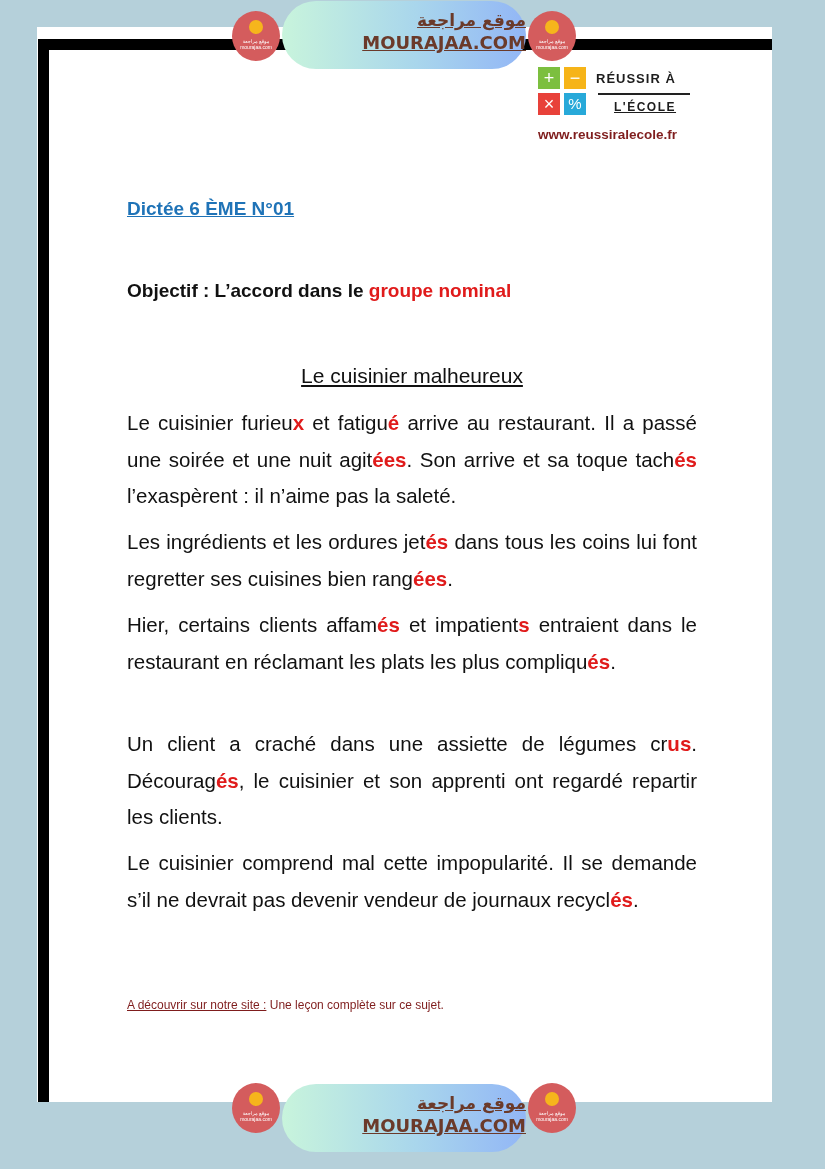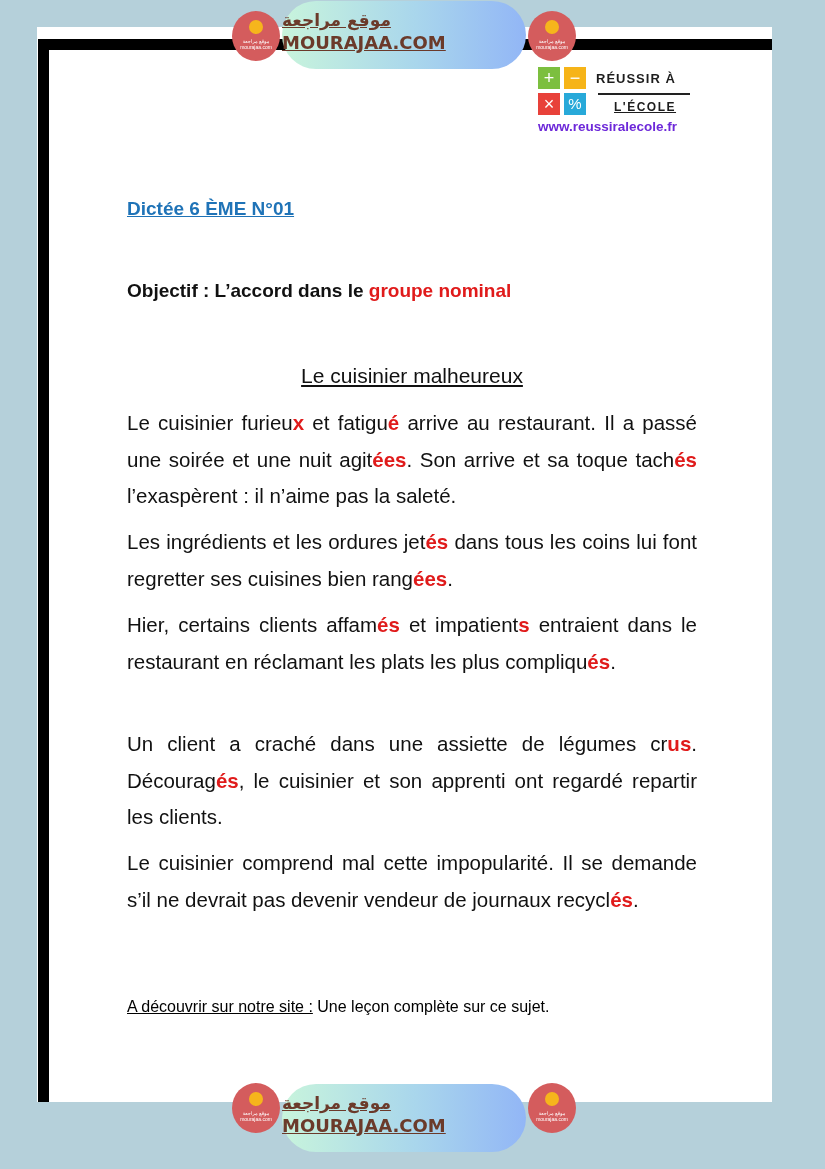--- a/index.html
+++ b/index.html
@@ -11,45 +11,45 @@
   .paper {
     position:absolute; left:37px; top:27px; width:735px; height:1075px;
     background:#ffffff;
   }
   .border-top { position:absolute; left:38px; top:39px; width:734px; height:11px; background:#000; }
   .border-left { position:absolute; left:38px; top:39px; width:11px; height:1063px; background:#000; }
 
   .banner {
     position:absolute; width:244px; height:68px; border-radius:34px;
     background:linear-gradient(90deg,#c8f4dc 0%,#a9d6ec 55%,#92b6f6 100%);
-    text-align:left; color:#6b3a2a;
+    text-align:right; color:#6b3a2a;
   }
   .banner .ar { font-family:"DejaVu Sans", sans-serif; font-weight:bold; font-size:17px; text-decoration:underline; margin-top:8px; line-height:22px; direction:rtl; }
   .banner .en { font-family:"DejaVu Sans", sans-serif; font-weight:bold; font-size:18px; text-decoration:underline; line-height:24px; letter-spacing:0px; }
   .badge {
     position:absolute; width:48px; height:50px; border-radius:50%;
     background:#d45c5d; text-align:center;
   }
   .badge .dot { width:14px; height:14px; border-radius:50%; background:#f6b51c; margin:9px auto 0; }
   .badge .txt { font-size:5px; color:#fff; line-height:6px; margin-top:4px; }
 
   .logo { position:absolute; left:538px; top:67px; }
   .logo .sq { position:absolute; width:22px; height:22px; color:#fff; font-size:18px; line-height:22px; text-align:center; }
   .logo .t1 { position:absolute; left:58px; top:4px; font-weight:bold; font-size:13px; color:#1d1d1d; letter-spacing:1px; white-space:nowrap; }
   .logo .rule { position:absolute; left:60px; top:26px; width:92px; height:2px; background:#222; }
   .logo .t2 { position:absolute; left:76px; top:33px; font-weight:bold; font-size:12px; color:#1d1d1d; letter-spacing:1.5px; white-space:nowrap;text-decoration:underline; }
-  .logo .url { position:absolute; left:0px; top:52px; font-weight:bold; font-size:13.5px; color:#6d28d9; white-space:nowrap; }
+  .logo .url { position:absolute; left:0px; top:60px; font-weight:bold; font-size:13.5px; color:#7f1d1d; white-space:nowrap; }
 
   .title { position:absolute; left:127px; top:198px; font-weight:bold; font-size:19px; color:#1f73b7; text-decoration:underline; }
   .objective { position:absolute; left:127px; top:280px; font-weight:bold; font-size:19px; color:#111; white-space:nowrap; }
   .red { color:#e01b1b; font-weight:bold; }
   .story-title { position:absolute; left:127px; width:570px; top:364px; text-align:center; font-size:21px; color:#111; }
   .story-title span { text-decoration:underline; }
   .text { position:absolute; left:127px; width:570px; font-size:20.5px; line-height:36.5px; color:#111; text-align:justify; }
-  .footer-link { position:absolute; left:127px; top:998px; font-size:16px; color:#000000; white-space:nowrap; }
+  .footer-link { position:absolute; left:127px; top:998px; font-size:12px; color:#7f1d1d; white-space:nowrap; }
   .footer-link .u { text-decoration:underline; }
 </style>
 </head>
 <body>
 
 <div class="paper"></div>
 <div class="border-top"></div>
 <div class="border-left"></div>
 
 <div class="badge" style="left:232px;top:11px;">

